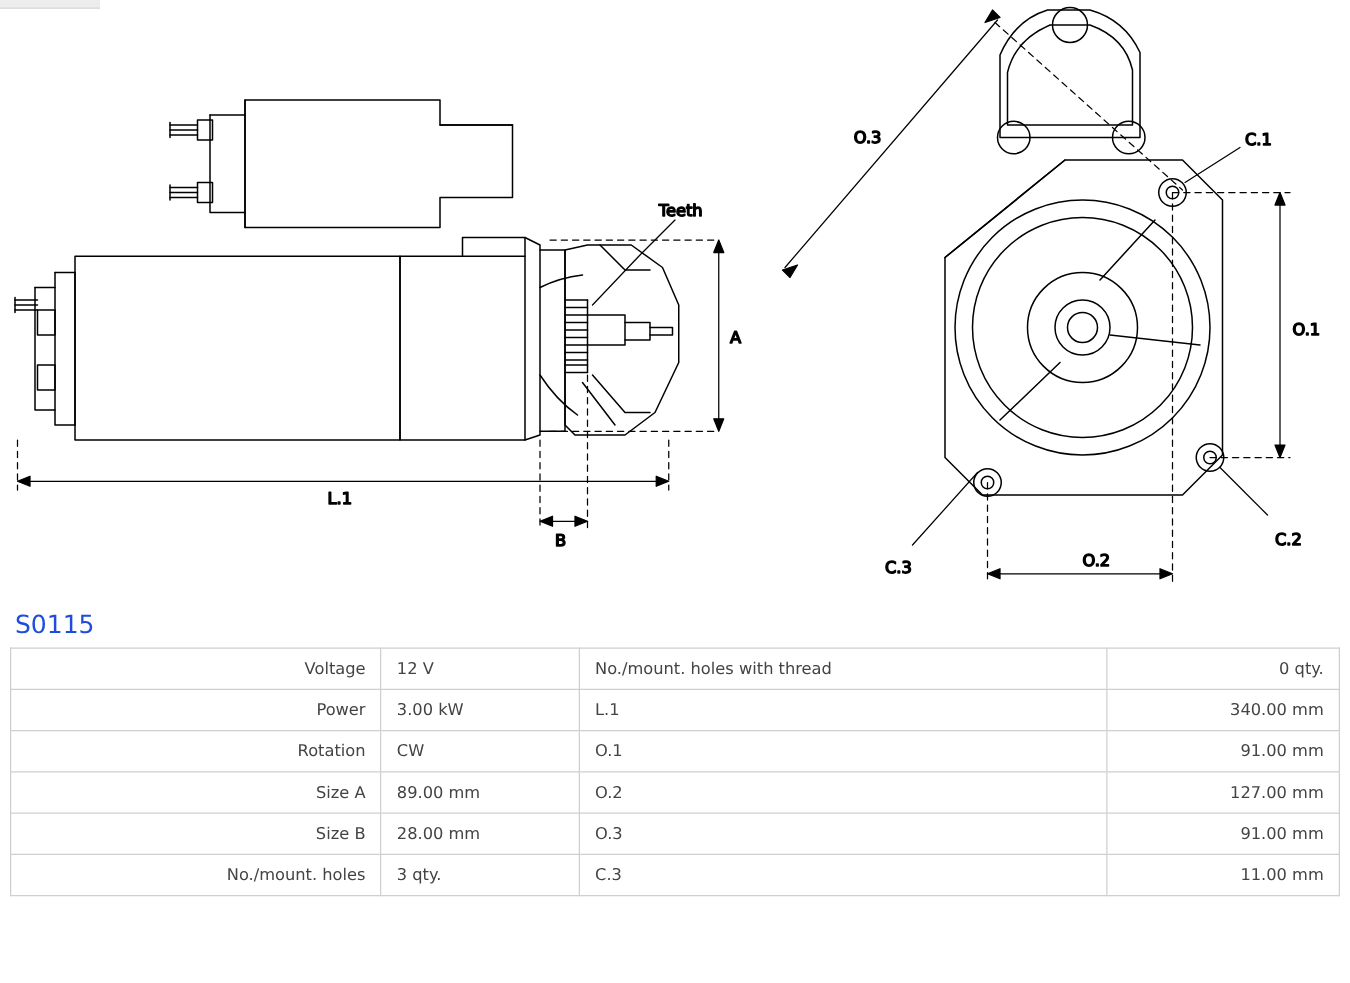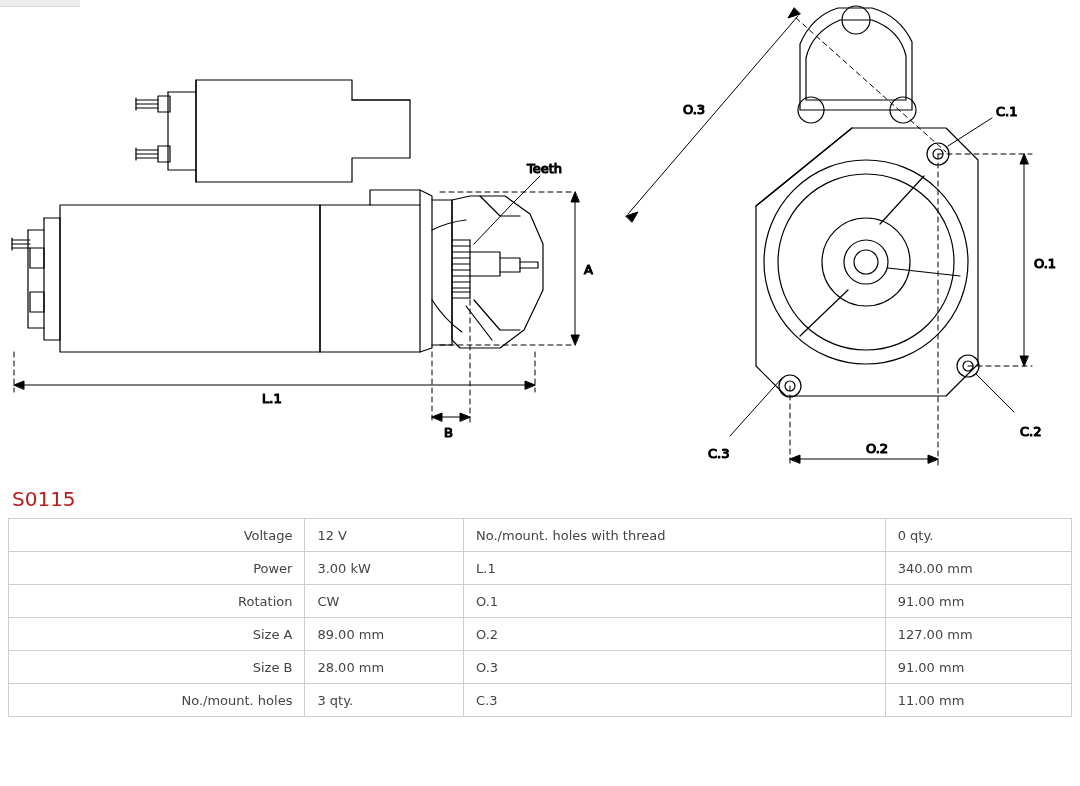--- a/index.html
+++ b/index.html
@@ -31,21 +31,21 @@
   .dim-label {
     font-family: "DejaVu Sans", sans-serif;
     font-size: 13px;
     fill: #000;
   }
   .part-code {
     position: absolute;
     left: 12px;
     top: 487px;
     font-size: 20px;
-    color: #b91c1c;
+    color: #1d4ed8;
     font-family: "DejaVu Sans", sans-serif;
   }
   table.specs {
     position: absolute;
     left: 8px;
     top: 518px;
     width: 1064px;
     border-collapse: collapse;
     font-size: 13px;
   }
@@ -67,20 +67,21 @@
     width: 145px;
     color: #3b3b3b;
   }
   td.lbl2 {
     background: #e0e0e0;
     text-align: left;
     width: 435px;
     color: #3b3b3b;
   }
   td.val2 {
+    text-align: right;
     width: 175px;
     color: #3b3b3b;
   }
   .topbar {
     position: absolute;
     left: 0;
     top: 0;
     width: 80px;
     height: 6px;
     background: #ededed;

